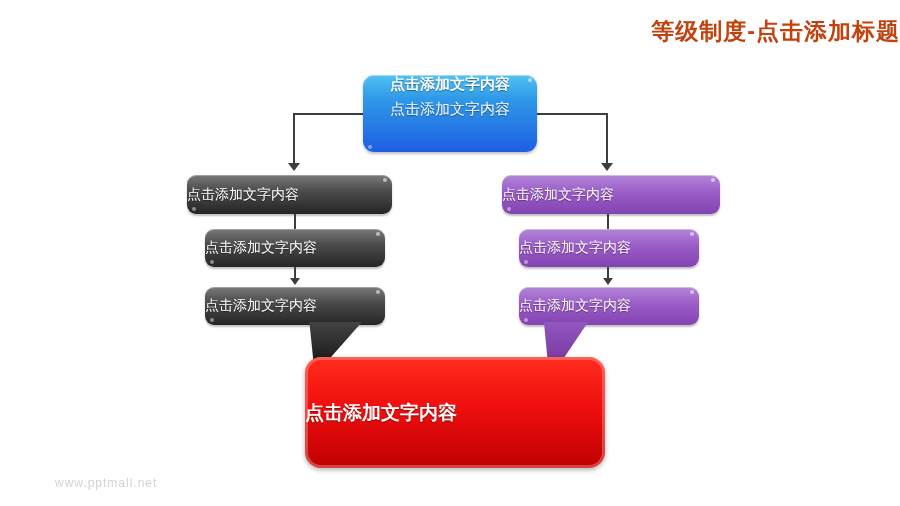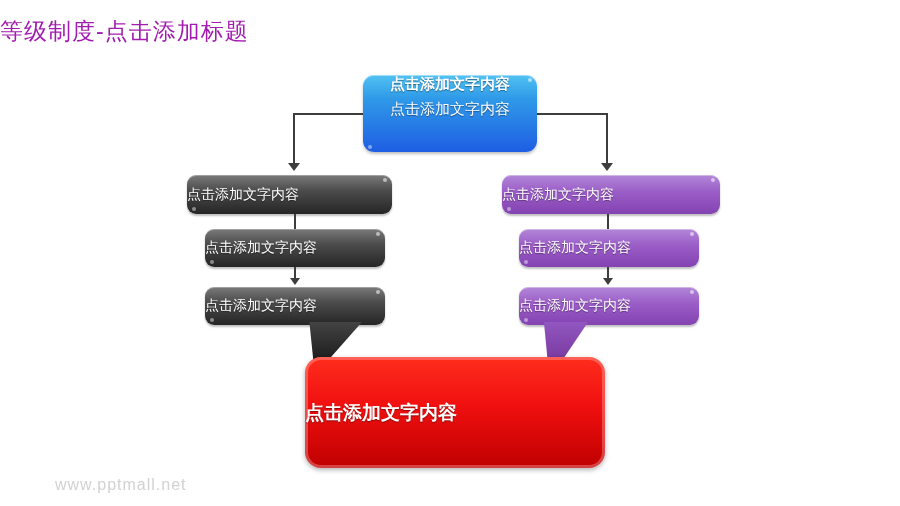--- a/index.html
+++ b/index.html
@@ -1,24 +1,24 @@
 <!DOCTYPE html>
 <html><head>
 <meta charset="utf-8">
 <style>
   html,body{margin:0;padding:0;background:#ffffff;}
   body{font-family:"Liberation Sans","DejaVu Sans",sans-serif;}
   #stage{position:relative;width:900px;height:506px;background:#ffffff;overflow:hidden;}
 
   
-  .slide-title{position:absolute;left:0;top:16px;width:100%;text-align:left;
-    font-size:23px;font-weight:normal;color:#a21caf;letter-spacing:1px;}
+  .slide-title{position:absolute;left:0;top:16px;width:100%;text-align:right;
+    font-size:23px;font-weight:bold;color:#c2410c;letter-spacing:1px;}
   .logo{position:absolute;right:34px;top:18px;font-size:31px;font-weight:bold;
     color:#dadada;letter-spacing:2px;}
-  .watermark{position:absolute;left:55px;top:476px;font-size:16px;color:#d2d2d2;letter-spacing:1px;}
+  .watermark{position:absolute;left:55px;top:476px;font-size:12px;color:#d2d2d2;letter-spacing:1px;}
 
   
   .node{position:absolute;display:flex;align-items:center;
     color:#ffffff;font-size:14px;text-shadow:0 1px 1px rgba(0,0,0,.4);}
   .dotted::before{content:"";position:absolute;top:3px;right:5px;width:4px;height:4px;
     border-radius:50%;background:rgba(255,255,255,.55);}
   .dotted::after{content:"";position:absolute;bottom:3px;left:5px;width:4px;height:4px;
     border-radius:50%;background:rgba(255,255,255,.45);}
 
   .root-node{left:363px;top:75px;width:174px;height:77px;border-radius:11px;

